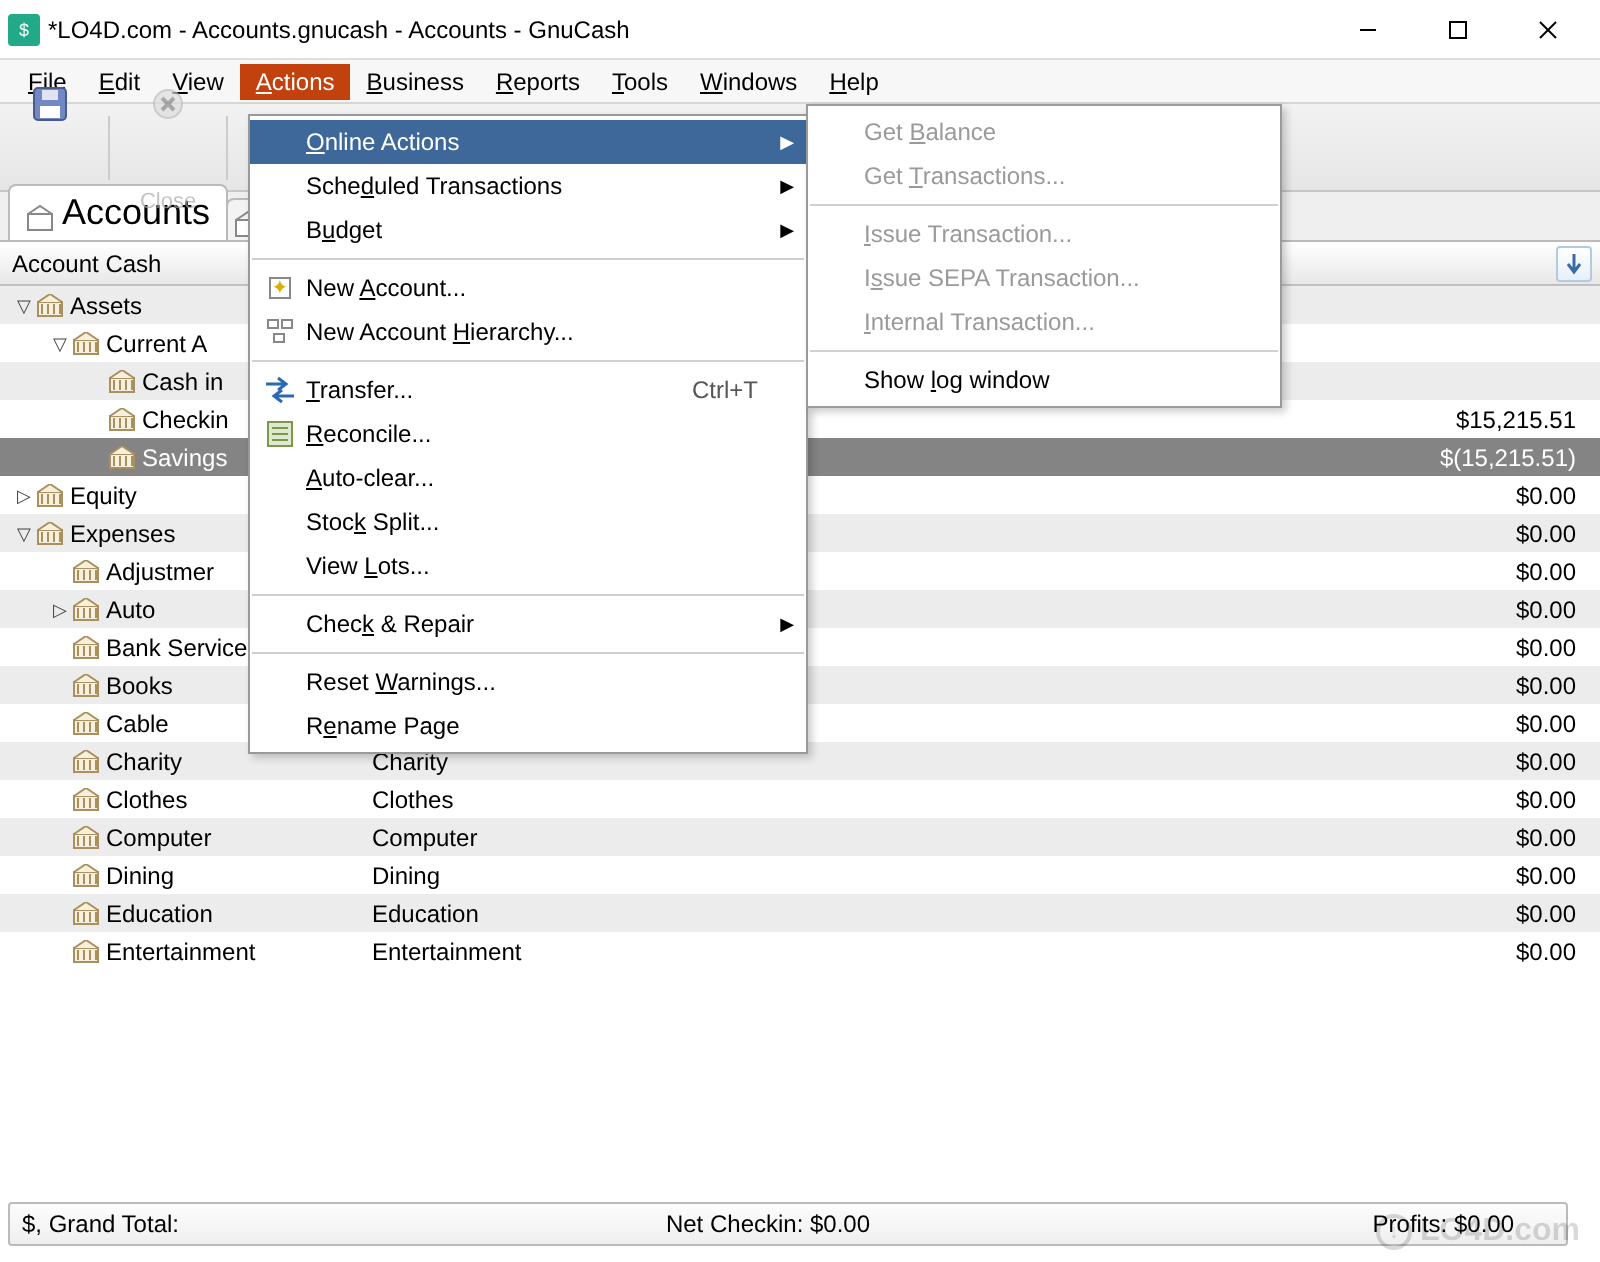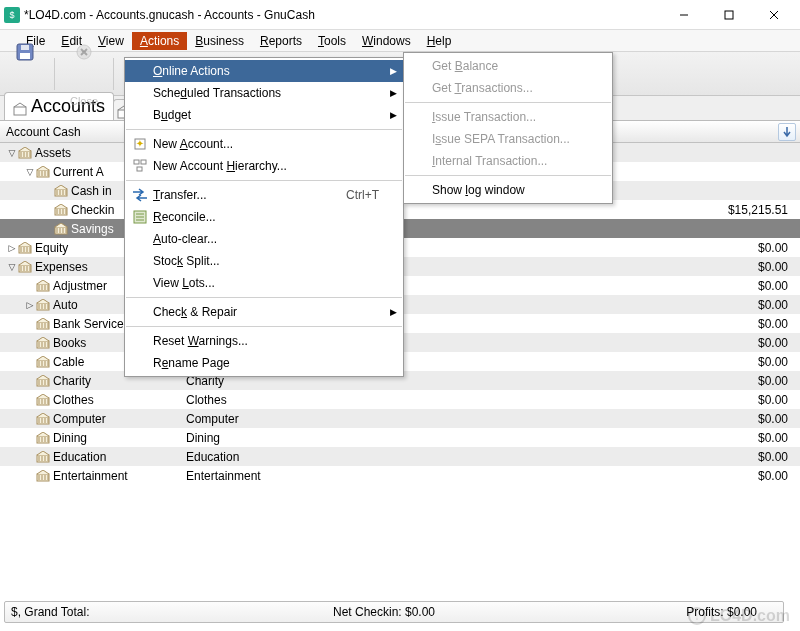--- a/index.html
+++ b/index.html
@@ -6,21 +6,21 @@
   body { background: #fff; width: 800px; height: 631px; overflow: hidden; position: relative; }
 
   
   .titlebar { height: 30px; background: #fff; border-bottom: 1px solid #ddd; display: flex; align-items: center; padding: 0 4px; }
   .titlebar .app-icon { width: 16px; height: 16px; background: #2a8; border-radius: 2px; margin-right: 4px; display: flex; align-items: center; justify-content: center; }
   .titlebar .title-text { font-size: 12px; color: #000; flex: 1; }
   .titlebar .win-controls { display: flex; }
   .titlebar .win-btn { width: 45px; height: 30px; display: flex; align-items: center; justify-content: center; font-size: 11px; cursor: pointer; }
 
   
-  .menubar { height: 22px; display: flex; align-items: center; padding: 0 18px; background: #f7f7f7; border-bottom: 1px solid #d6d6d6; }
+  .menubar { height: 22px; display: flex; align-items: center; padding: 0 6px; background: #f7f7f7; border-bottom: 1px solid #d6d6d6; }
   .menubar .menu-item { padding: 2px 8px; font-size: 12px; cursor: pointer; }
   .menubar .menu-item.open { background: #c2410c; color: #fff; }
   .menubar .menu-item .u { text-decoration: underline; }
 
   
   .toolbar { height: 44px; background: linear-gradient(#f2f2f2,#e6e6e6); border-bottom: 1px solid #c6c6c6; display: flex; align-items: center; padding: 2px 6px; gap: 10px; }
   .toolbar .tb-btn { display: flex; flex-direction: column; align-items: center; font-size: 11px; min-width: 38px; cursor: pointer; gap: 32px; }
   .toolbar .tb-btn .tb-icon { width: 22px; height: 22px; display: flex; align-items: center; justify-content: center; }
   .toolbar .tb-btn.disabled { color: #aaa; opacity: .7; }
   .tb-sep { width: 1px; height: 32px; background: #ccc; }
@@ -259,20 +259,21 @@
             <path d="M1 4 L7 0 L13 4" fill="#f6f0dc" stroke="#a89060"></path>
             <line x1="3" y1="5" x2="3" y2="10" stroke="#a89060"></line>
             <line x1="6" y1="5" x2="6" y2="10" stroke="#a89060"></line>
             <line x1="9" y1="5" x2="9" y2="10" stroke="#a89060"></line>
             <line x1="12" y1="5" x2="12" y2="10" stroke="#a89060"></line>
           </svg>
         </span>
         <span>Savings</span>
       </div>
       <div class="cell-desc"></div>
+      <div class="cell-total">$(15,215.51)</div>
     </div>
     <div class="row">
       <div class="cell-name">
         <span class="indent" style="width: 6px;"></span>
         <span class="triangle">▷</span>
         <span class="acct-icon">
           <svg width="14" height="12">
             <rect x="1" y="4" width="12" height="7" fill="#f6f0dc" stroke="#a89060"></rect>
             <path d="M1 4 L7 0 L13 4" fill="#f6f0dc" stroke="#a89060"></path>
             <line x1="3" y1="5" x2="3" y2="10" stroke="#a89060"></line>
@@ -602,21 +603,21 @@
     <div class="dd-item">
       <span class="dd-icon"></span>
       <span class="dd-label">Reset <span class="u">W</span>arnings...</span>
     </div>
     <div class="dd-item">
       <span class="dd-icon"></span>
       <span class="dd-label">R<span class="u">e</span>name Page</span>
     </div>
   </div>
 
-<div class="dropdown" id="online-submenu" style="left:403px; top:52px; width:210px;">
+<div class="dropdown" id="online-submenu" style="left:403px; top:52px; width:238px;">
     <div class="dd-item disabled">
       <span class="dd-icon"></span>
       <span class="dd-label">Get <span class="u">B</span>alance</span>
     </div>
     <div class="dd-item disabled">
       <span class="dd-icon"></span>
       <span class="dd-label">Get <span class="u">T</span>ransactions...</span>
     </div>
     <div class="dd-sep"></div>
     <div class="dd-item disabled">

